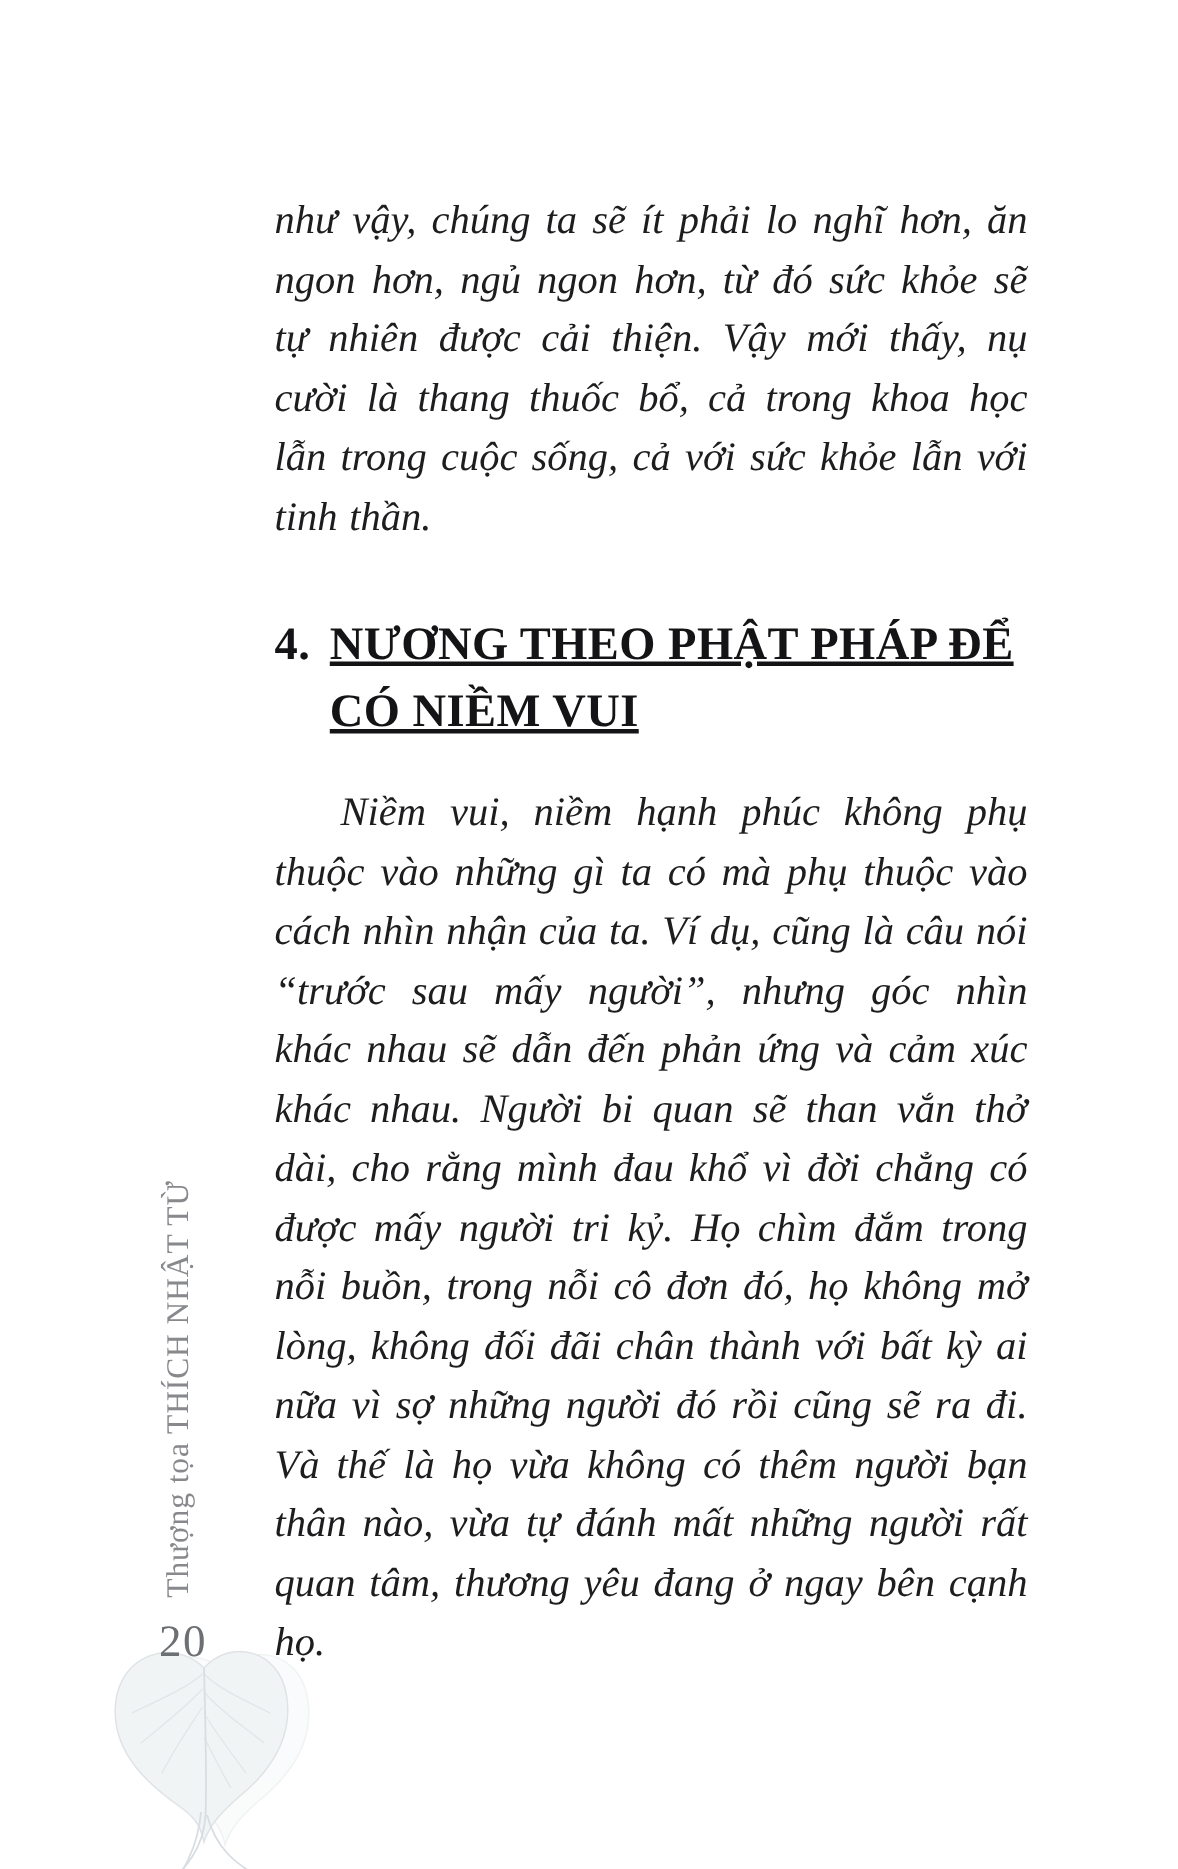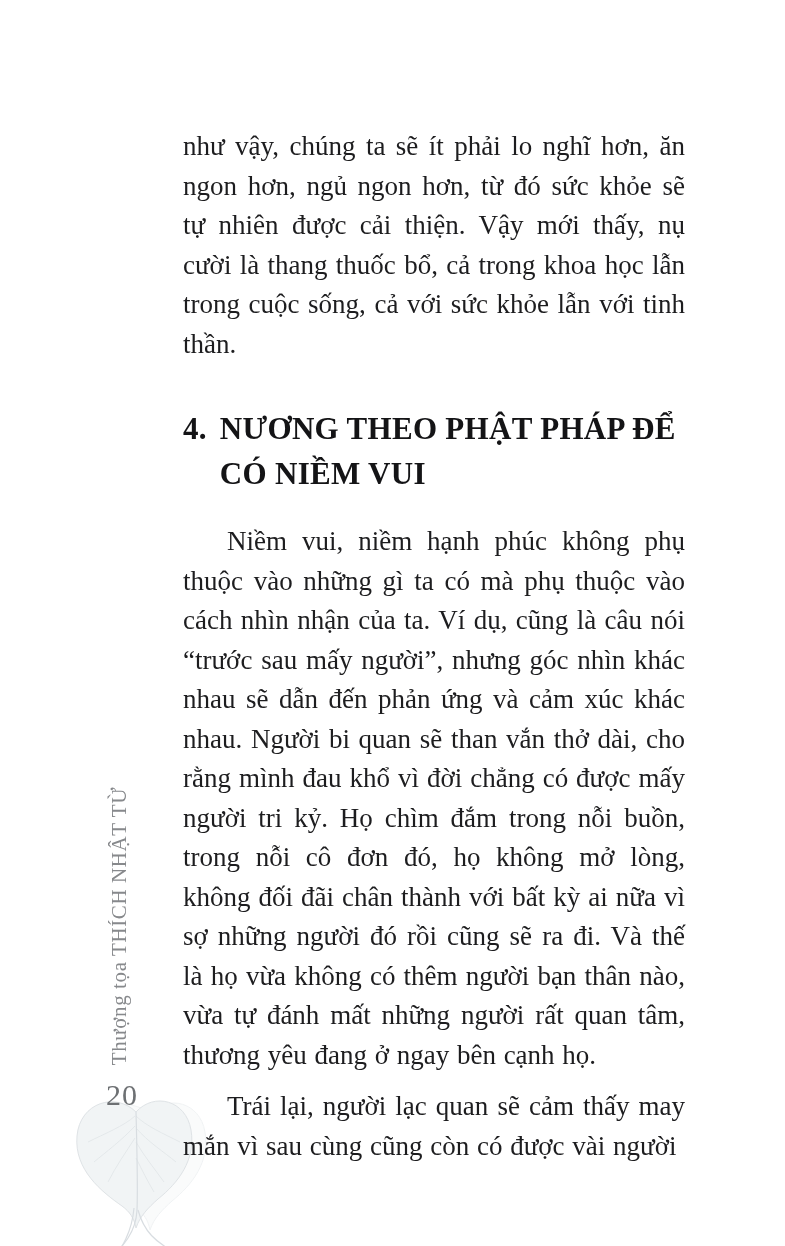--- a/index.html
+++ b/index.html
@@ -17,39 +17,40 @@
     left: 183px; top: 127px;
     width: 502px;
   }
   .text-col p {
     margin: 0;
     font-size: 27px;
     line-height: 39.5px;
     color: #1d1d1f;
     text-align: justify;
     word-spacing: 1px;
+    font-style: italic;
   }
   p.para-continued { text-indent: 0; }
   p.para-indent   { text-indent: 44px; margin-top: 18px; }
   p.para-gap      { margin-top: 12px; }
 
   
   .section-heading {
     display: flex;
     align-items: flex-start;
     gap: 13px;
     margin: 42px 0 26px 0;
     font-size: 31px;
     line-height: 45px;
     font-weight: bold;
     color: #141416;
     letter-spacing: 0.3px;
   }
   .section-heading .h-num { flex: 0 0 auto; }
-  .section-heading .h-title { flex: 1 1 auto; }
+  .section-heading .h-title { flex: 1 1 auto; text-decoration: underline; }
 
   
   .sidebar-author {
     position: absolute;
     left: 119px; top: 926px;
     transform: translate(-50%, -50%) rotate(-90deg);
     transform-origin: center;
     white-space: nowrap;
     font-size: 21px;
     letter-spacing: 0.6px;
@@ -111,15 +112,14 @@
 
   <p class="para-continued">như vậy, chúng ta sẽ ít phải lo nghĩ hơn, ăn ngon hơn, ngủ ngon hơn, từ đó sức khỏe sẽ tự nhiên được cải thiện. Vậy mới thấy, nụ cười là thang thuốc bổ, cả trong khoa học lẫn trong cuộc sống, cả với sức khỏe lẫn với tinh thần.</p>
 
   <h2 class="section-heading">
     <span class="h-num">4.</span>
     <span class="h-title">NƯƠNG THEO PHẬT PHÁP ĐỂ CÓ NIỀM VUI</span>
   </h2>
 
   <p class="para-indent">Niềm vui, niềm hạnh phúc không phụ thuộc vào những gì ta có mà phụ thuộc vào cách nhìn nhận của ta. Ví dụ, cũng là câu nói “trước sau mấy người”, nhưng góc nhìn khác nhau sẽ dẫn đến phản ứng và cảm xúc khác nhau. Người bi quan sẽ than vắn thở dài, cho rằng mình đau khổ vì đời chẳng có được mấy người tri kỷ. Họ chìm đắm trong nỗi buồn, trong nỗi cô đơn đó, họ không mở lòng, không đối đãi chân thành với bất kỳ ai nữa vì sợ những người đó rồi cũng sẽ ra đi. Và thế là họ vừa không có thêm người bạn thân nào, vừa tự đánh mất những người rất quan tâm, thương yêu đang ở ngay bên cạnh họ.</p>
 
-  <p class="para-indent para-gap">Trái lại, người lạc quan sẽ cảm thấy may mắn vì sau cùng cũng còn có được vài người</p>
 
 </div>
 
 </body></html>

